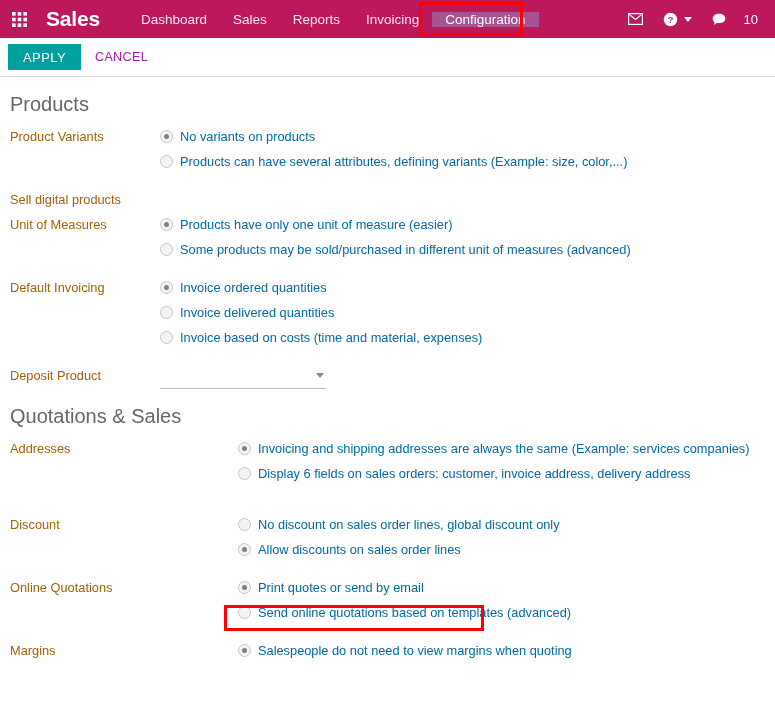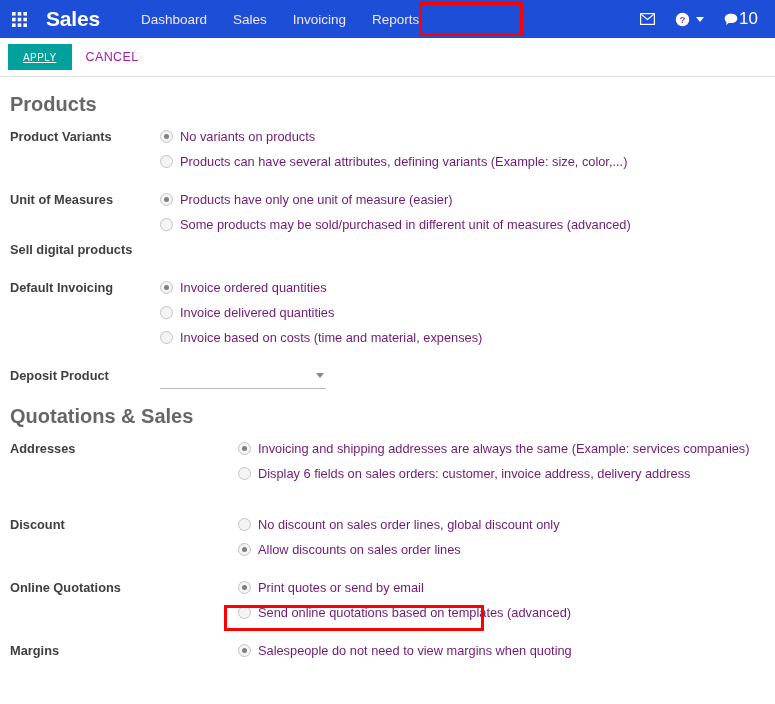--- a/index.html
+++ b/index.html
@@ -12,21 +12,21 @@
     height: 704px;
     overflow: hidden;
     font-family: "Liberation Sans", sans-serif;
     color: #4c4c4c;
     -webkit-font-smoothing: antialiased;
   }
 
   
   .navbar {
     height: 38px;
-    background: #1d4ed8;
+    background: #be185d;
     display: flex;
     align-items: stretch;
     position: relative;
   }
   .apps-grid {
     width: 38px;
     display: flex;
     align-items: center;
     justify-content: center;
     cursor: pointer;
@@ -70,23 +70,23 @@
   .nav-icon-btn {
     display: flex;
     align-items: center;
     justify-content: center;
     padding: 0 9px;
     height: 38px;
     color: #ffffff;
     cursor: pointer;
   }
   .msg-count {
-    font-size: 17px;
+    font-size: 13px;
     color: #ffffff;
-    margin-left: 1px;
+    margin-left: 18px;
   }
   .caret-down {
     width: 0; height: 0;
     border-left: 4px solid transparent;
     border-right: 4px solid transparent;
     border-top: 5px solid #ffffff;
     margin-left: 6px;
   }
 
   
@@ -113,30 +113,29 @@
   .control-panel {
     height: 38px;
     background: #ffffff;
     border-bottom: 1px solid #dddddd;
     display: flex;
     align-items: stretch;
   }
   .btn-apply {
     background: #00A09D;
     color: #ffffff;
-    font-size: 10px;
+    font-size: 13px;
     letter-spacing: 0.4px;
     display: flex;
     align-items: center;
     padding: 0 15px;
     margin: 6px 0 6px 8px;
     cursor: pointer;
     border: none;
     font-family: "Liberation Sans", sans-serif;
-    text-decoration: underline;
   }
   .btn-cancel {
     color: #a21caf;
     background: transparent;
     font-size: 12.5px;
     letter-spacing: 0.4px;
     display: flex;
     align-items: center;
     padding: 0 14px;
     margin: 6px 0;
@@ -145,35 +144,35 @@
     font-family: "Liberation Sans", sans-serif;
   }
 
   
   .sheet {
     padding: 0 0 0 0;
     position: relative;
   }
   .section-title {
     font-size: 20px;
-    font-weight: bold;
+    font-weight: normal;
     color: #666666;
     margin: 0;
     padding: 16px 0 8px 10px;
   }
   .settings-table {
     width: 100%;
     border-collapse: collapse;
   }
   .settings-row { vertical-align: top; }
   .lbl-cell {
     padding: 0 0 0 10px;
     font-size: 12.8px;
-    font-weight: bold;
-    color: #404040;
+    font-weight: normal;
+    color: #a16207;
     white-space: nowrap;
     vertical-align: top;
     line-height: 25px;
   }
   .opts-cell {
     padding: 0;
     vertical-align: top;
   }
   .opt {
     display: flex;
@@ -200,21 +199,21 @@
     top: 50%;
     width: 5px;
     height: 5px;
     margin-left: -2.5px;
     margin-top: -2.5px;
     border-radius: 50%;
     background: #808080;
   }
   .opt-label {
     font-size: 12.8px;
-    color: #701a75;
+    color: #0369a1;
     white-space: nowrap;
   }
   .gap-row td { height: 11px; }
 
   
   .sec-products .lbl-cell { width: 150px; }
   .sec-quotations .lbl-cell { width: 228px; }
 
   .dropdown-field {
     width: 166px;
@@ -255,22 +254,23 @@
       <rect x="5.7" y="11.4" width="3.6" height="3.6" fill="#ffffff"></rect>
       <rect x="11.4" y="11.4" width="3.6" height="3.6" fill="#ffffff"></rect>
     </svg>
   </div>
 
   <div class="brand">Sales</div>
 
   <div class="nav-menu">
     <div class="nav-item">Dashboard</div>
     <div class="nav-item">Sales</div>
+    <div class="nav-item">Reports</div>
     <div class="nav-item">Invoicing</div>
-    <div class="nav-item">Reports</div>
+    <div class="nav-item active">Configuration</div>
   </div>
 
   <div class="nav-right">
     <div class="nav-icon-btn">
       <svg width="15" height="12" viewBox="0 0 15 12">
         <rect x="0.6" y="0.6" width="13.8" height="10.8" fill="none" stroke="#ffffff" stroke-width="1.2"></rect>
         <path d="M1.2 1.4 L7.5 6.4 L13.8 1.4" fill="none" stroke="#ffffff" stroke-width="1.2"></path>
       </svg>
     </div>
     <div class="nav-icon-btn">
@@ -313,36 +313,36 @@
             <span class="opt-label">Products can have several attributes, defining variants (Example: size, color,...)</span>
           </div>
         </td>
       </tr>
       <tr class="gap-row">
           <td></td>
           <td></td>
         </tr>
 
       <tr class="settings-row">
-        <td class="lbl-cell">Unit of Measures</td>
-        <td class="opts-cell">
-          <div class="opt">
-            <span class="radio checked"></span>
-            <span class="opt-label">Products have only one unit of measure (easier)</span>
-          </div>
-          <div class="opt">
-            <span class="radio"></span>
-            <span class="opt-label">Some products may be sold/purchased in different unit of measures (advanced)</span>
-          </div>
-        </td>
-      </tr>
-
-      <tr class="settings-row">
         <td class="lbl-cell">Sell digital products</td>
         <td class="opts-cell"></td>
+      </tr>
+
+      <tr class="settings-row">
+        <td class="lbl-cell">Unit of Measures</td>
+        <td class="opts-cell">
+          <div class="opt">
+            <span class="radio checked"></span>
+            <span class="opt-label">Products have only one unit of measure (easier)</span>
+          </div>
+          <div class="opt">
+            <span class="radio"></span>
+            <span class="opt-label">Some products may be sold/purchased in different unit of measures (advanced)</span>
+          </div>
+        </td>
       </tr>
       <tr class="gap-row">
           <td></td>
           <td></td>
         </tr>
 
       <tr class="settings-row">
         <td class="lbl-cell">Default Invoicing</td>
         <td class="opts-cell">
           <div class="opt">

